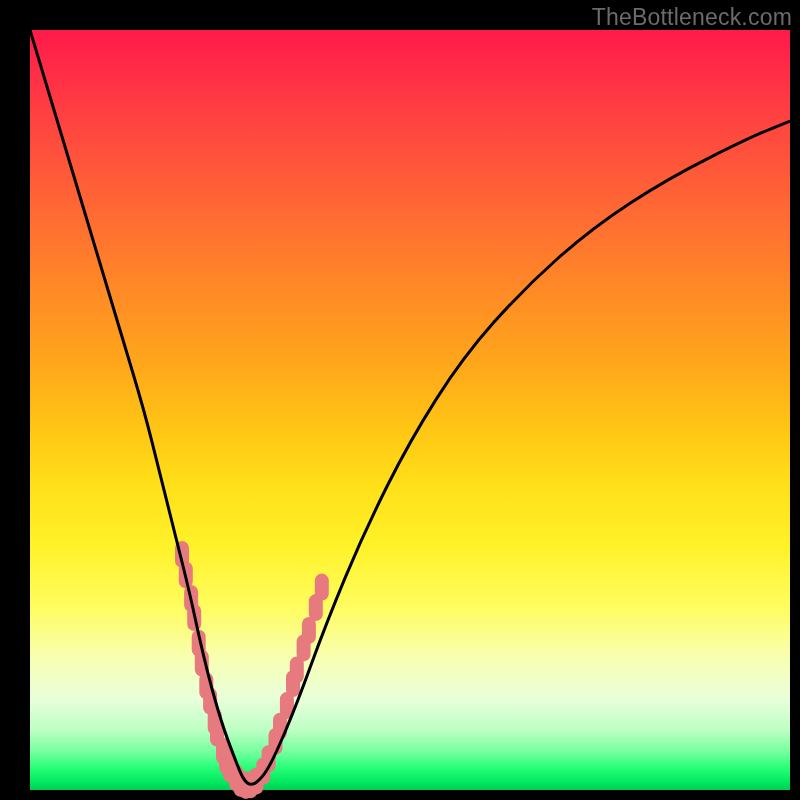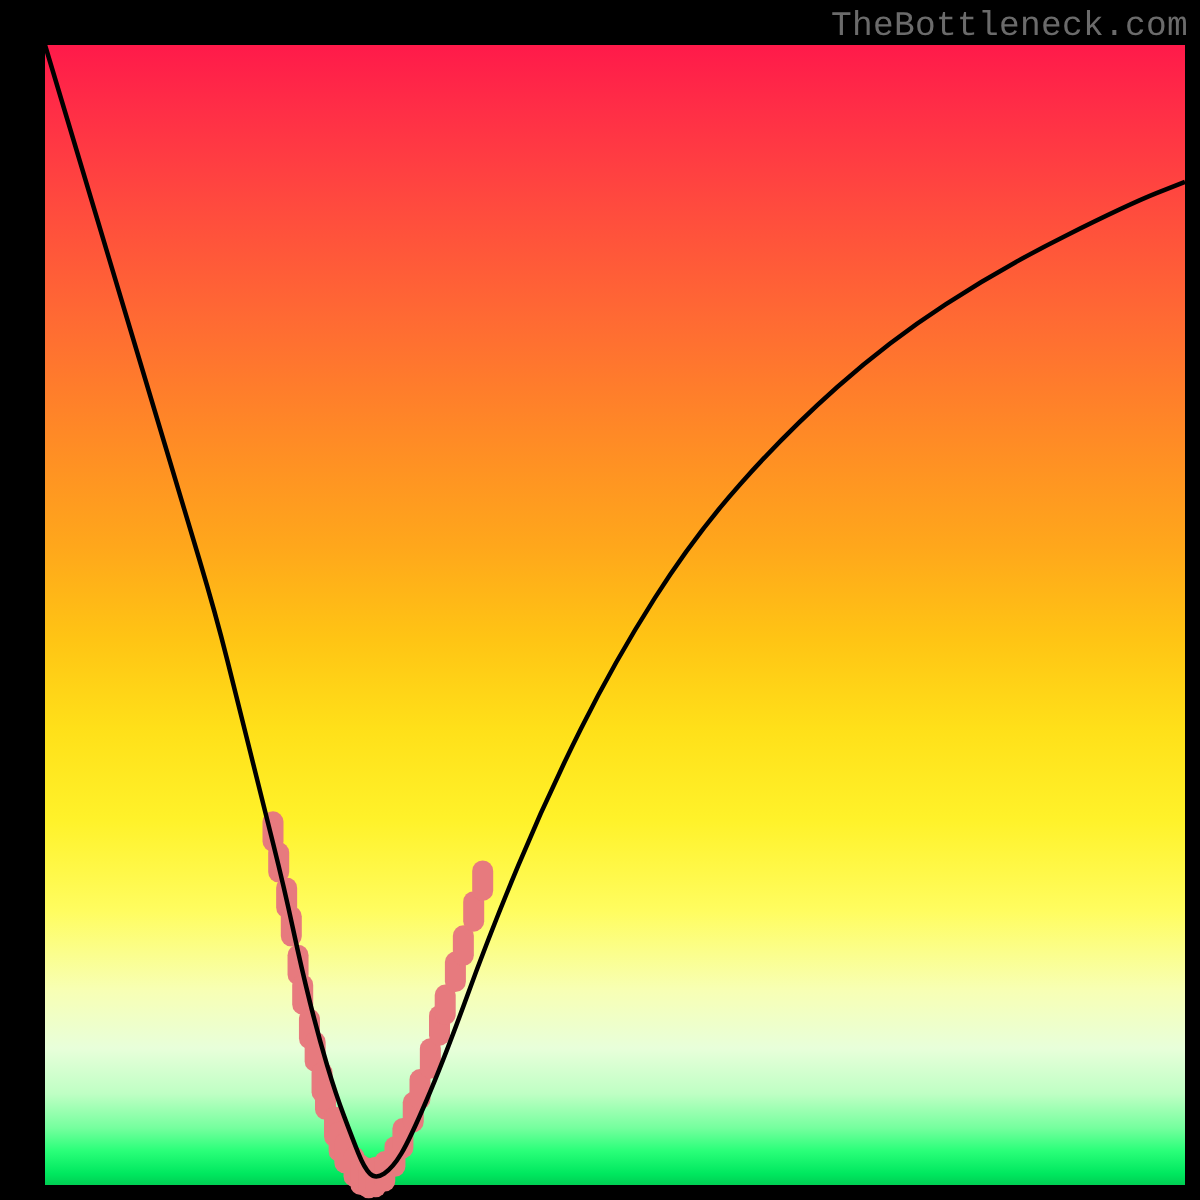--- a/index.html
+++ b/index.html
@@ -9,21 +9,20 @@
     height: 800px;
     overflow: hidden;
     background: #000;
     font-family: Arial, Helvetica, sans-serif;
   }
   .frame {
     position: relative;
     width: 800px;
     height: 589px;
     background: #000;
-    font-family: Liberation Mono, monospace;
   }
   .plot-area {
     position: absolute;
     left: 30px;
     top: 30px;
     width: 760px;
     height: 760px;
     
     background: linear-gradient(to bottom,
       #ff1a4a 0%,

